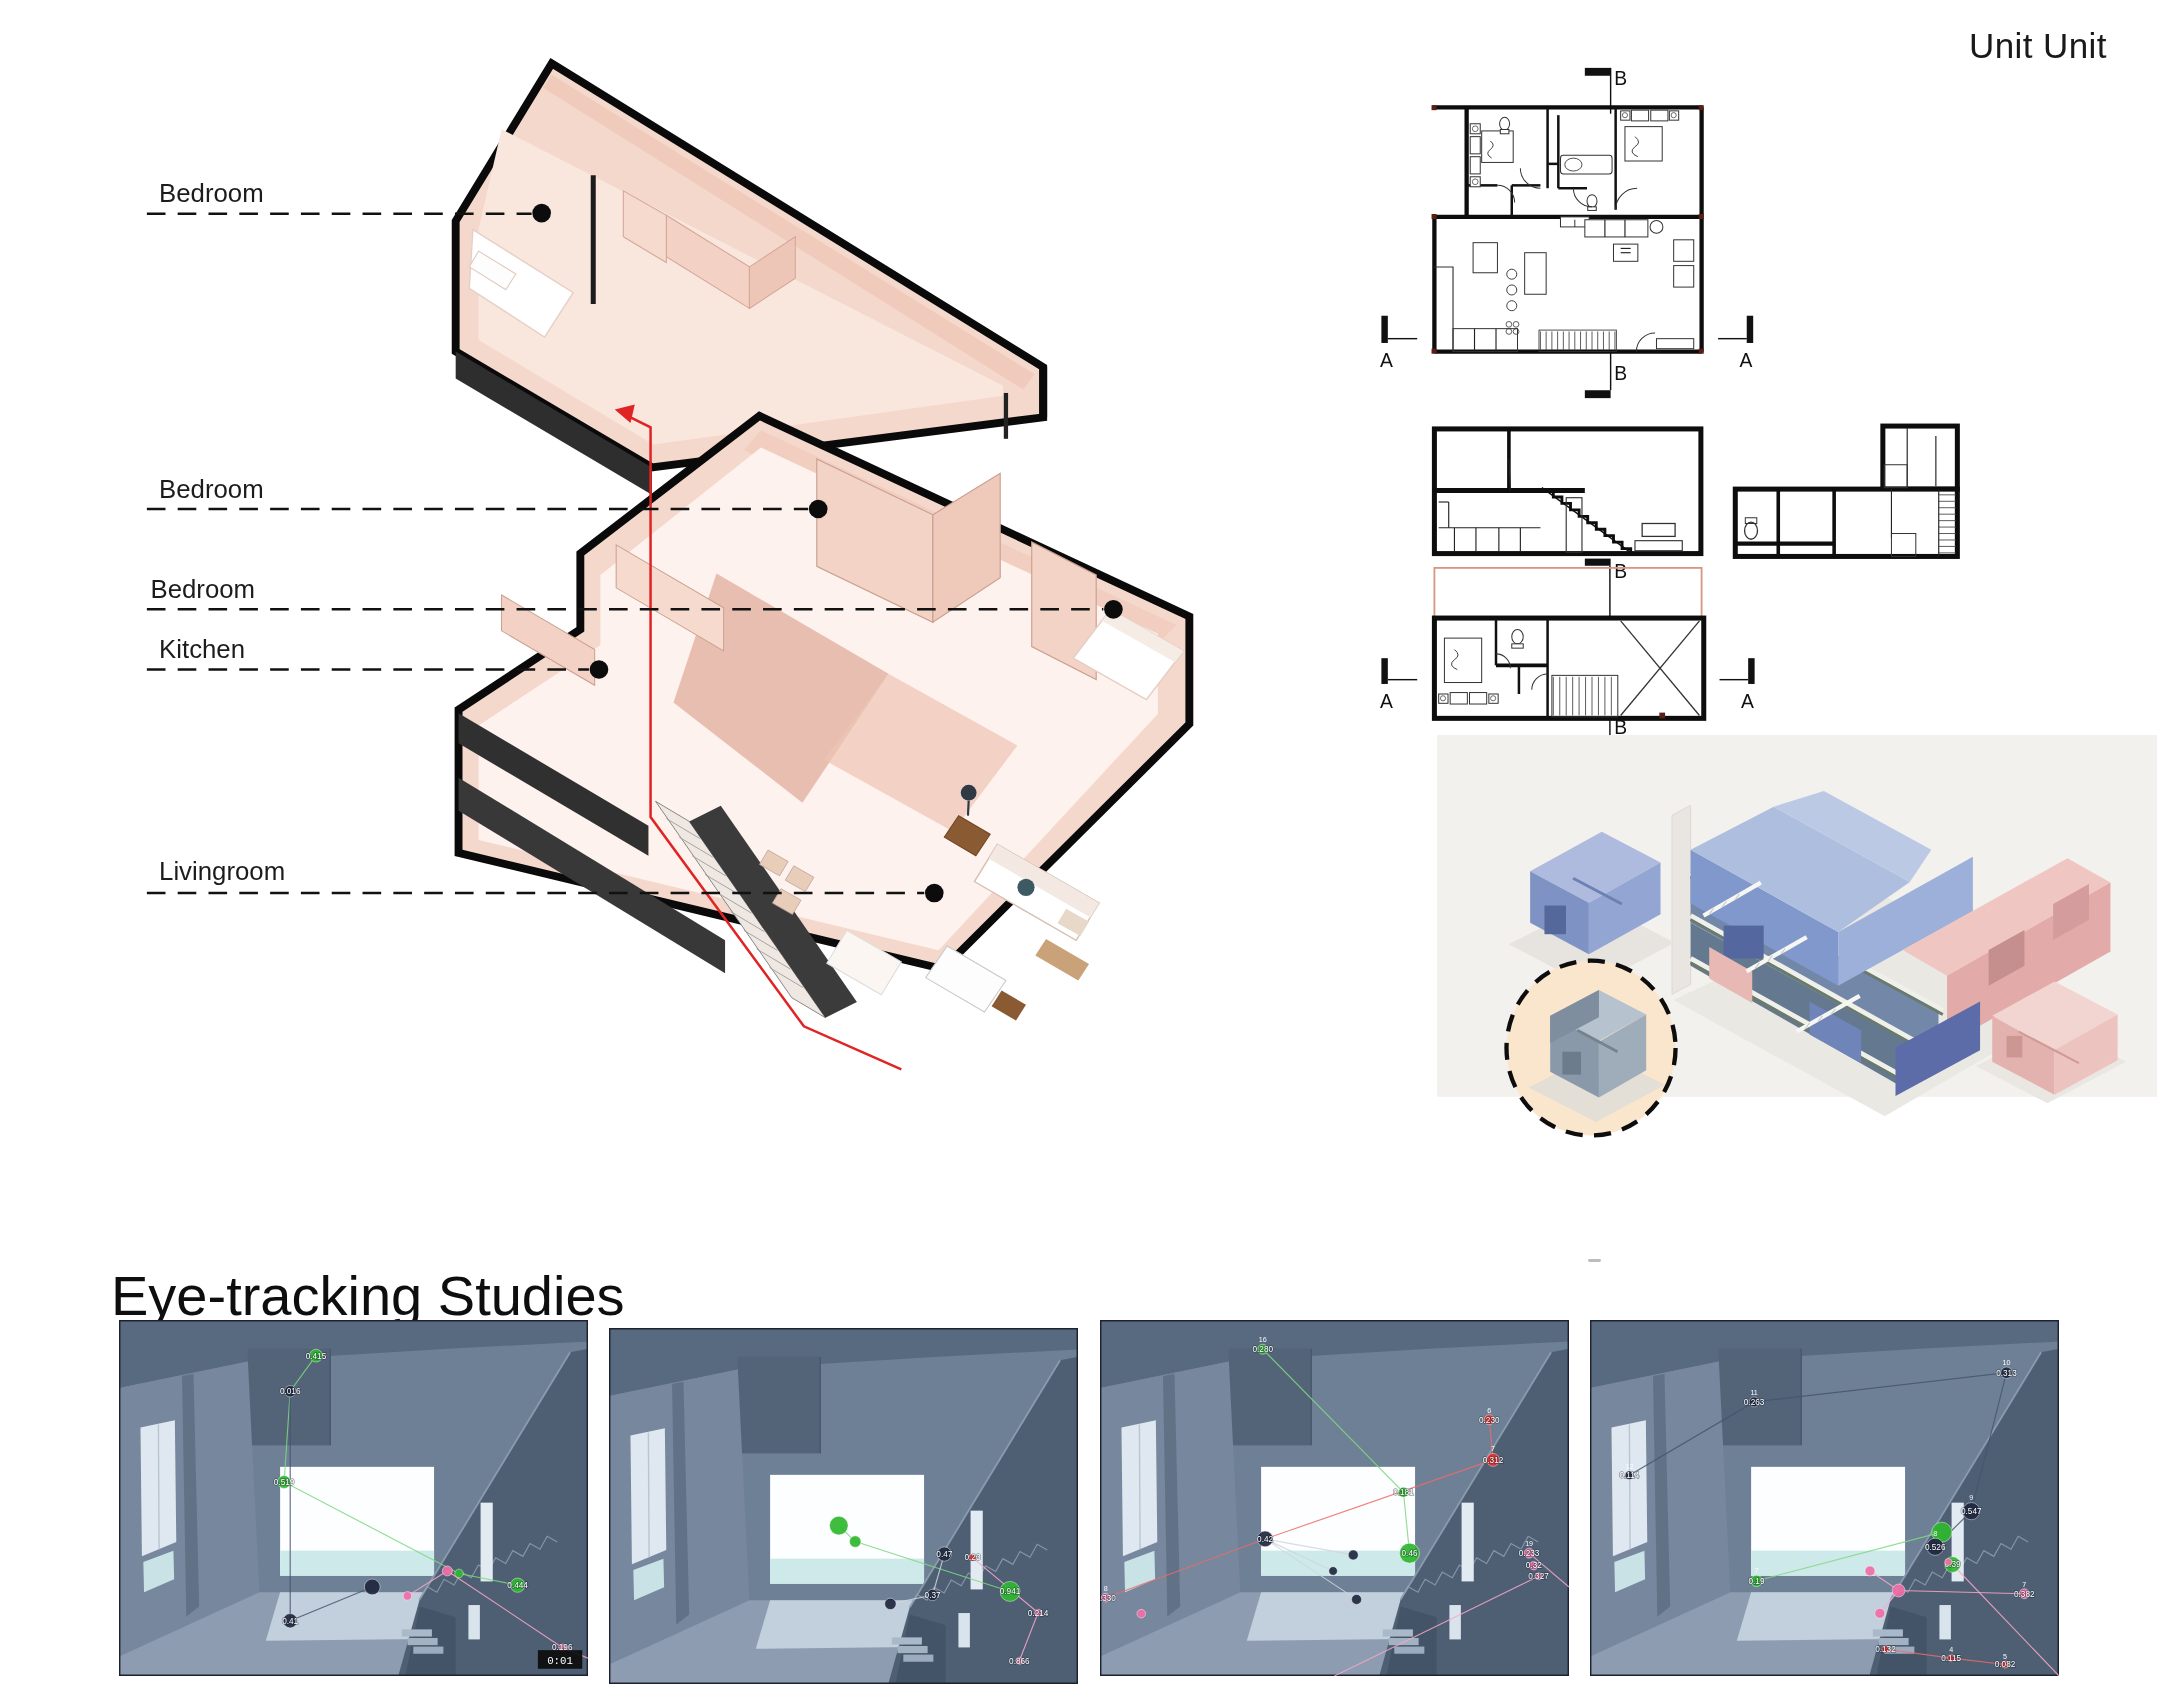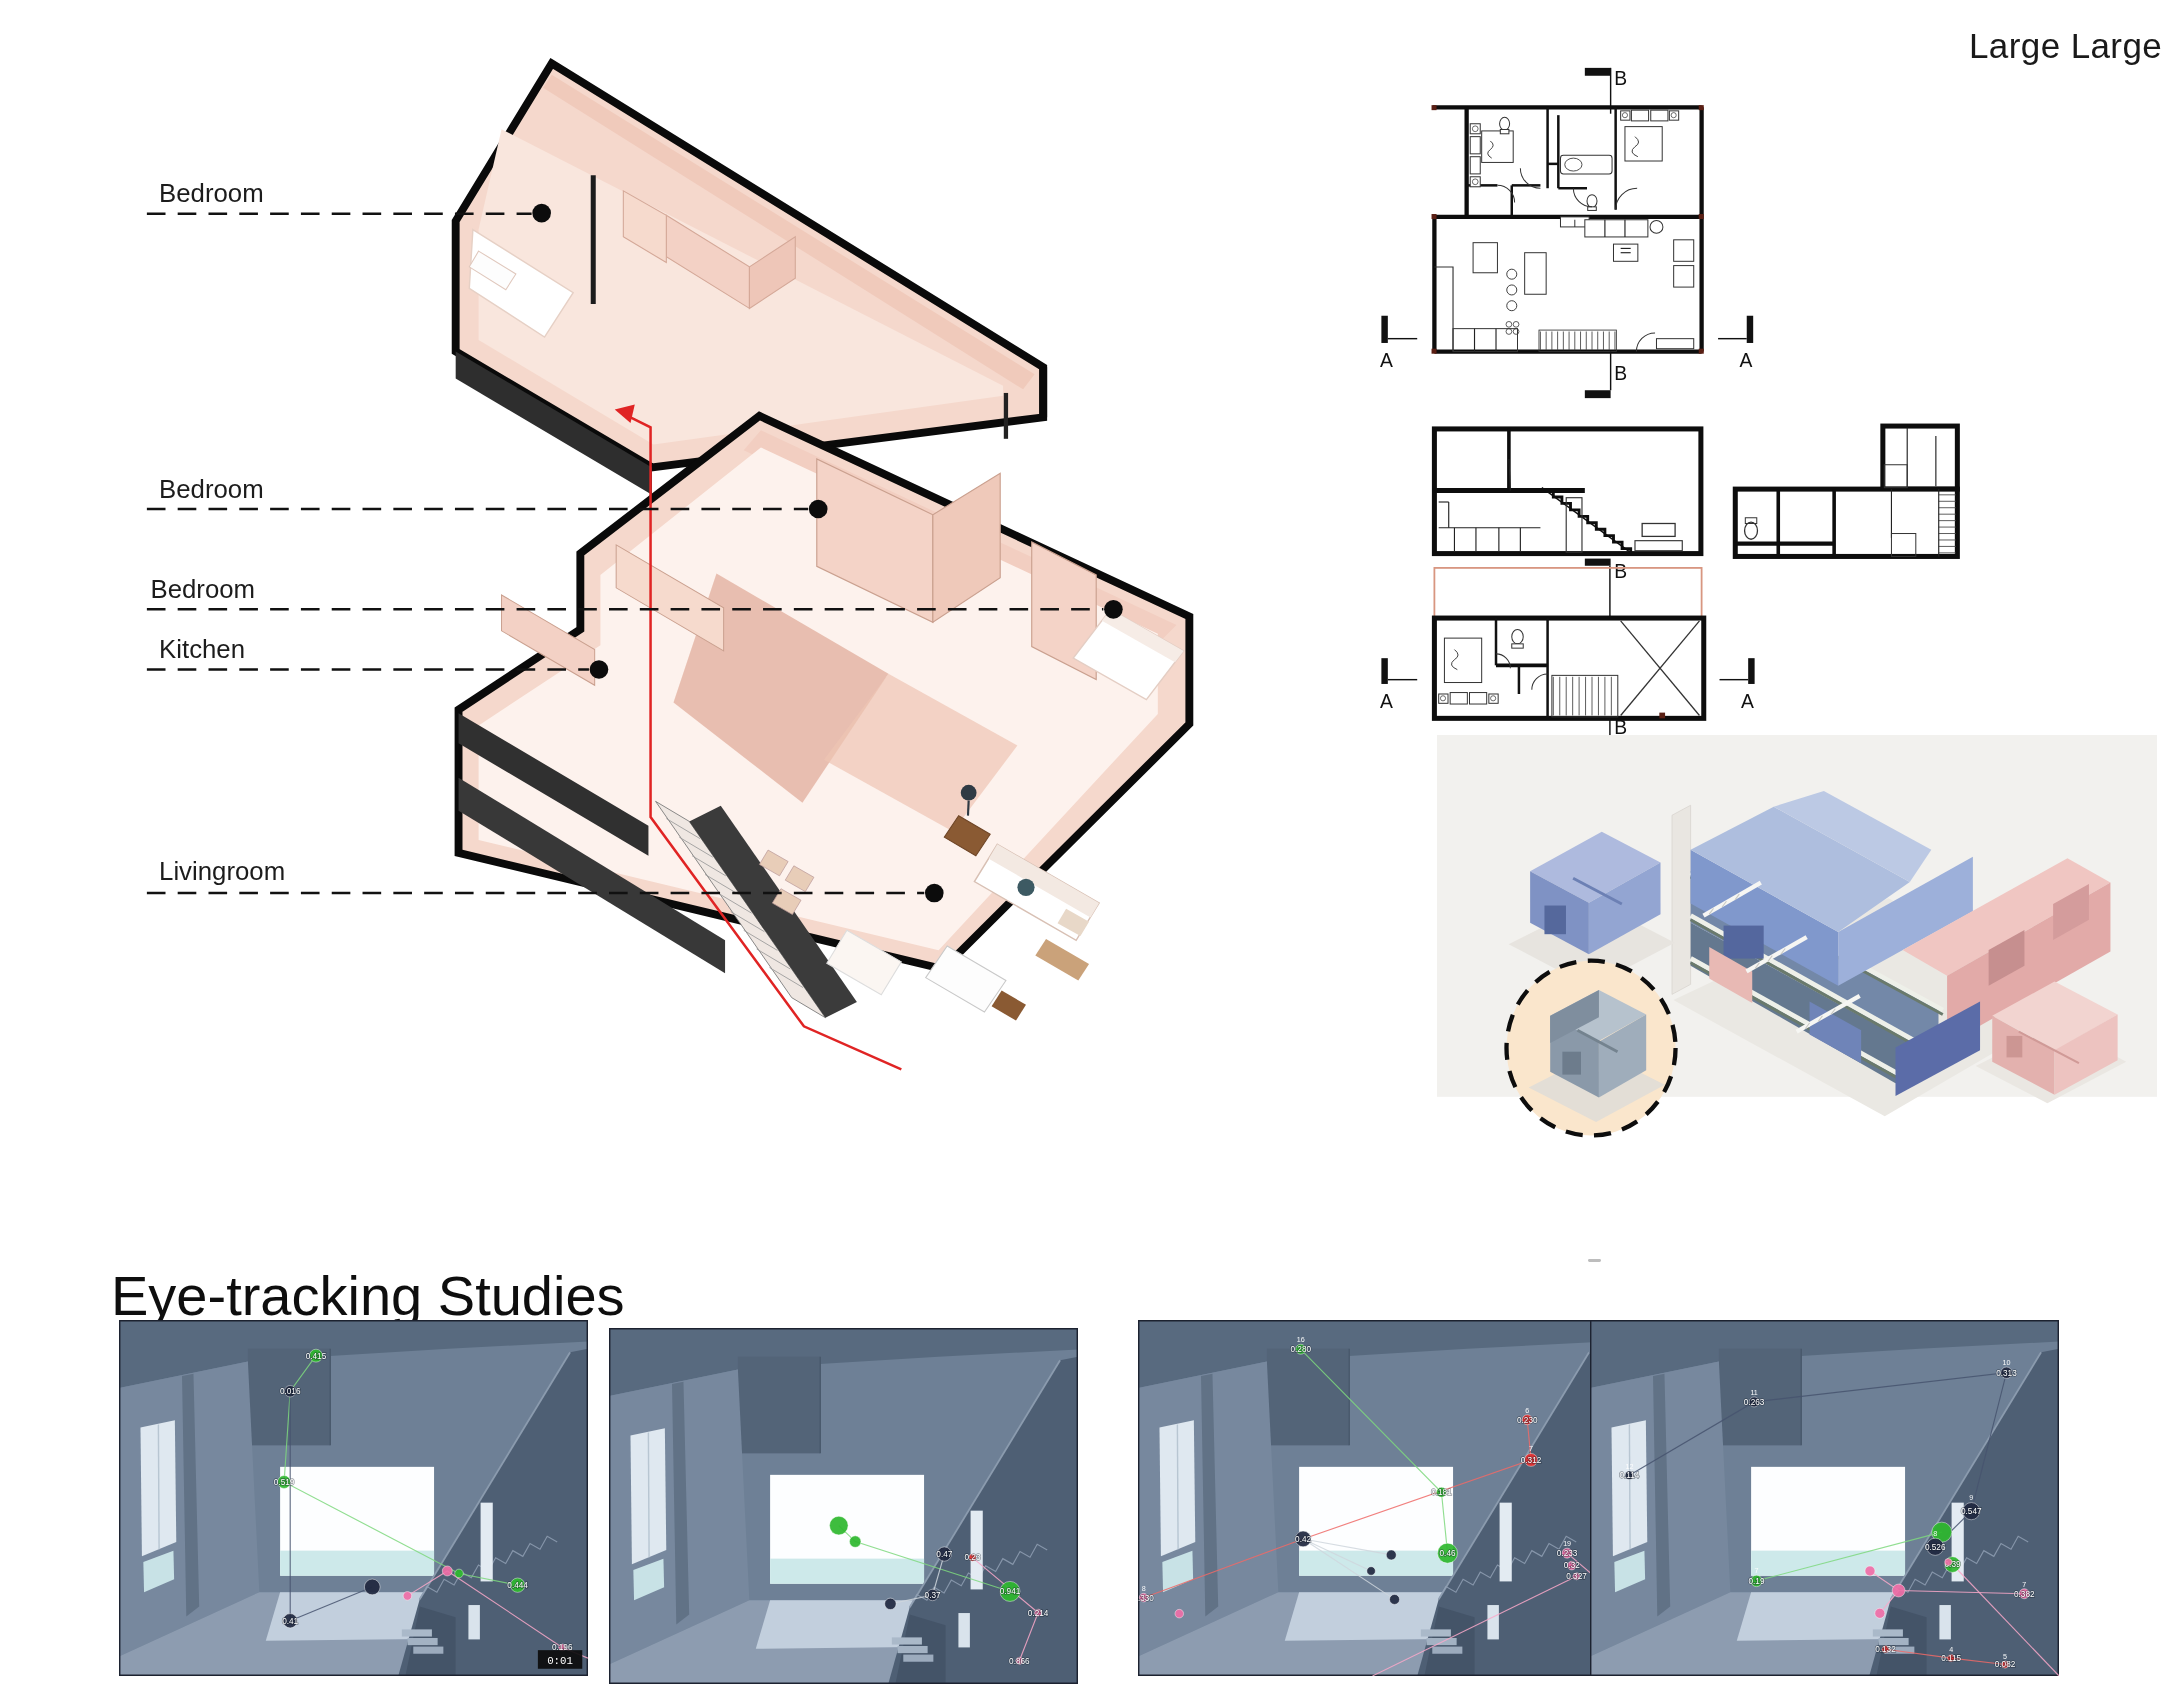--- a/index.html
+++ b/index.html
@@ -109,21 +109,21 @@
     </g>
     <g>
       <text class="room-label" x="222" y="282">Bedroom</text>
       <text class="room-label" x="222" y="694">Bedroom</text>
       <text class="room-label" x="210" y="834">Bedroom</text>
       <text class="room-label" x="222" y="918">Kitchen</text>
       <text class="room-label" x="222" y="1228">Livingroom</text>
     </g>
   </svg>
 
-  <div class="abs title-large" style="left:1969px;top:26px;">Large Large</div>
+  <div class="abs title-large" style="left:1969px;top:26px;">Unit Unit</div>
 
   <svg class="abs" style="left:1347px;top:29px;" width="831" height="749" viewBox="1880 40 1160 1045">
 
     <g>
 
       <rect x="2212" y="94" width="36" height="11" fill="#111"></rect>
       <line x1="2248" y1="94" x2="2248" y2="158" stroke="#111" stroke-width="2"></line>
       <text class="marker-letter" x="2253" y="118">B</text>
 
       <line x1="2000" y1="149" x2="2375" y2="149" class="wallT"></line>
@@ -514,21 +514,21 @@
           <circle cx="393" cy="385.175" r="8" fill="#202840" stroke="rgba(255,255,255,0.55)" stroke-width="1.2" opacity="0.92"></circle>
           <circle cx="560.025" cy="367.78" r="14" fill="#2eb82e" stroke="rgba(255,255,255,0.55)" stroke-width="1.2" opacity="0.92"></circle>
           <text x="560.025" y="371.78" text-anchor="middle" font-size="11.5" fill="#ffffff" font-family="&quot;Liberation Sans&quot;,sans-serif" paint-order="stroke" stroke="rgba(20,28,40,0.45)" stroke-width="2">0.941</text>
           <circle cx="599.325" cy="397.6" r="5" fill="#f06fa8" stroke="rgba(255,255,255,0.55)" stroke-width="1.2" opacity="0.92"></circle>
           <text x="599.325" y="401.6" text-anchor="middle" font-size="11.5" fill="#ffffff" font-family="&quot;Liberation Sans&quot;,sans-serif" paint-order="stroke" stroke="rgba(20,28,40,0.45)" stroke-width="2">0.214</text>
           <circle cx="573.125" cy="464.69500000000005" r="5" fill="#f06fa8" stroke="rgba(255,255,255,0.55)" stroke-width="1.2" opacity="0.92"></circle>
           <text x="573.125" y="468.69500000000005" text-anchor="middle" font-size="11.5" fill="#ffffff" font-family="&quot;Liberation Sans&quot;,sans-serif" paint-order="stroke" stroke="rgba(20,28,40,0.45)" stroke-width="2">0.866</text>
         </g>
       </svg>
   </div>
-  <div class="abs" style="left:1100px;top:1320px;margin-left:38px;">
+  <div class="abs" style="left:1100px;top:1320px;">
     <svg class="study" width="469" height="356" viewBox="0 0 655 497">
         <use href="#room-scene"></use>
         <g>
           <polyline points="227.3,40.8 423.8,240.5 432.3,325.5" fill="none" stroke="#7ed87e" stroke-width="1.6" opacity="0.85"></polyline>
           <polyline points="543.6,139.2 548.9,195.3" fill="none" stroke="#ef6a67" stroke-width="1.6" opacity="0.85"></polyline>
           <polyline points="548.9,195.3 230.6,305.7 7.9,387.7" fill="none" stroke="#ef6a67" stroke-width="1.6" opacity="0.85"></polyline>
           <polyline points="230.6,305.7 353.7,328.0" fill="none" stroke="#cfd6dd" stroke-width="1.6" opacity="0.85"></polyline>
           <polyline points="230.6,305.7 325.5,350.4" fill="none" stroke="#cfd6dd" stroke-width="1.6" opacity="0.85"></polyline>
           <polyline points="230.6,305.7 358.3,390.1" fill="none" stroke="#cfd6dd" stroke-width="1.6" opacity="0.85"></polyline>
           <polyline points="612.4,357.8 327.5,497.0" fill="none" stroke="#f9a8c9" stroke-width="1.6" opacity="0.85"></polyline>

